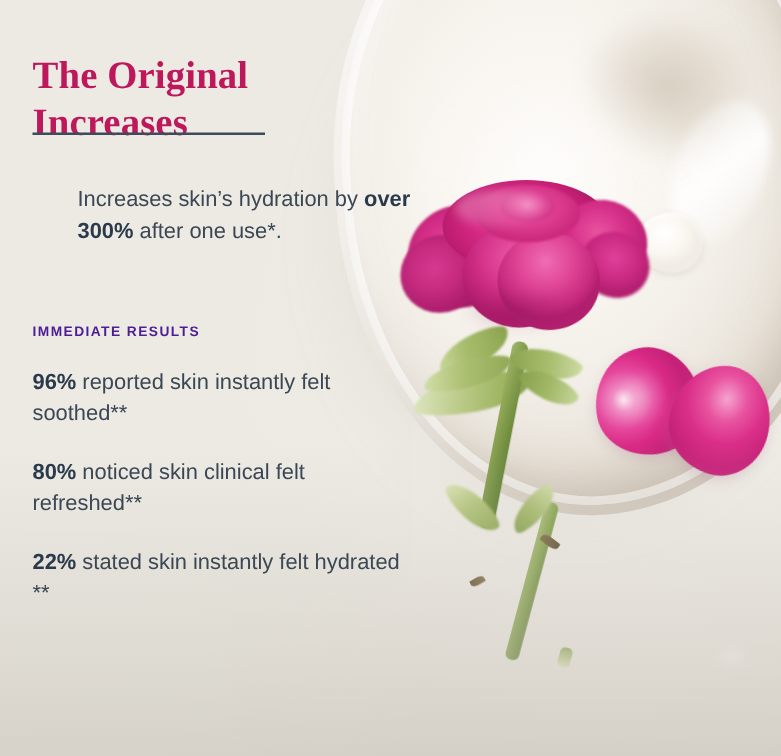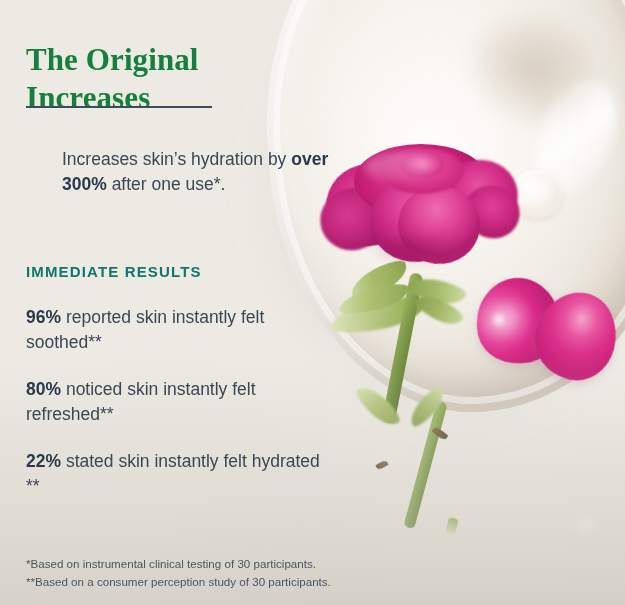--- a/index.html
+++ b/index.html
@@ -337,21 +337,21 @@
     position: absolute;
     inset: 0;
   }
   .title {
     position: absolute;
     left: 26px; top: 20px;
     width: 290px;
     font-family: "Liberation Serif", serif;
     font-size: 31px;
     line-height: 1.24;
-    color: #15803d;
+    color: #be185d;
     letter-spacing: 0.1px;
   }
   .title-divider {
     position: absolute;
     left: 26px; top: 106px;
     width: 186px;
     height: 2px;
     background: #3e4b5b;
   }
   .subtitle {
@@ -364,28 +364,28 @@
     font-weight: 400;
     margin-left: 36px;
   }
   .subtitle b {
     font-weight: 700;
     color: #2b3a4a;
   }
   .results-heading {
     position: absolute;
     left: 26px; top: 251px;
-    font-size: 15px;
+    font-size: 11px;
     font-weight: 700;
     letter-spacing: 1.15px;
-    color: #0f766e;
+    color: #4c1d95;
   }
   .stats {
     position: absolute;
-    left: 26px; top: 287px;
+    left: 26px; top: 275px;
     width: 300px;
   }
   .stat {
     margin-bottom: 22px;
     font-size: 17.5px;
     line-height: 1.44;
     color: #3b4754;
   }
   .stat .pct {
     font-weight: 700;
@@ -459,23 +459,19 @@
     <h1 class="title"><span>The Original</span><br><span>Increases</span></h1>
 
     <div class="title-divider"></div>
 
     <p class="subtitle"><span>Increases skin’s hydration by </span><b>over 300%</b><span> after one use*.</span></p>
 
     <h2 class="results-heading">IMMEDIATE RESULTS</h2>
 
     <div class="stats">
       <p class="stat"><span class="pct">96%</span><span> reported skin instantly felt soothed**</span></p>
-      <p class="stat"><span class="pct">80%</span><span> noticed skin instantly felt refreshed**</span></p>
+      <p class="stat"><span class="pct">80%</span><span> noticed skin clinical felt refreshed**</span></p>
       <p class="stat"><span class="pct">22%</span><span> stated skin instantly felt hydrated **</span></p>
     </div>
 
-    <div class="footnotes">
-      <div>*Based on instrumental clinical testing of 30 participants.</div>
-      <div>**Based on a consumer perception study of 30 participants.</div>
-    </div>
 
   </div>
 </div>
 
 </body></html>

